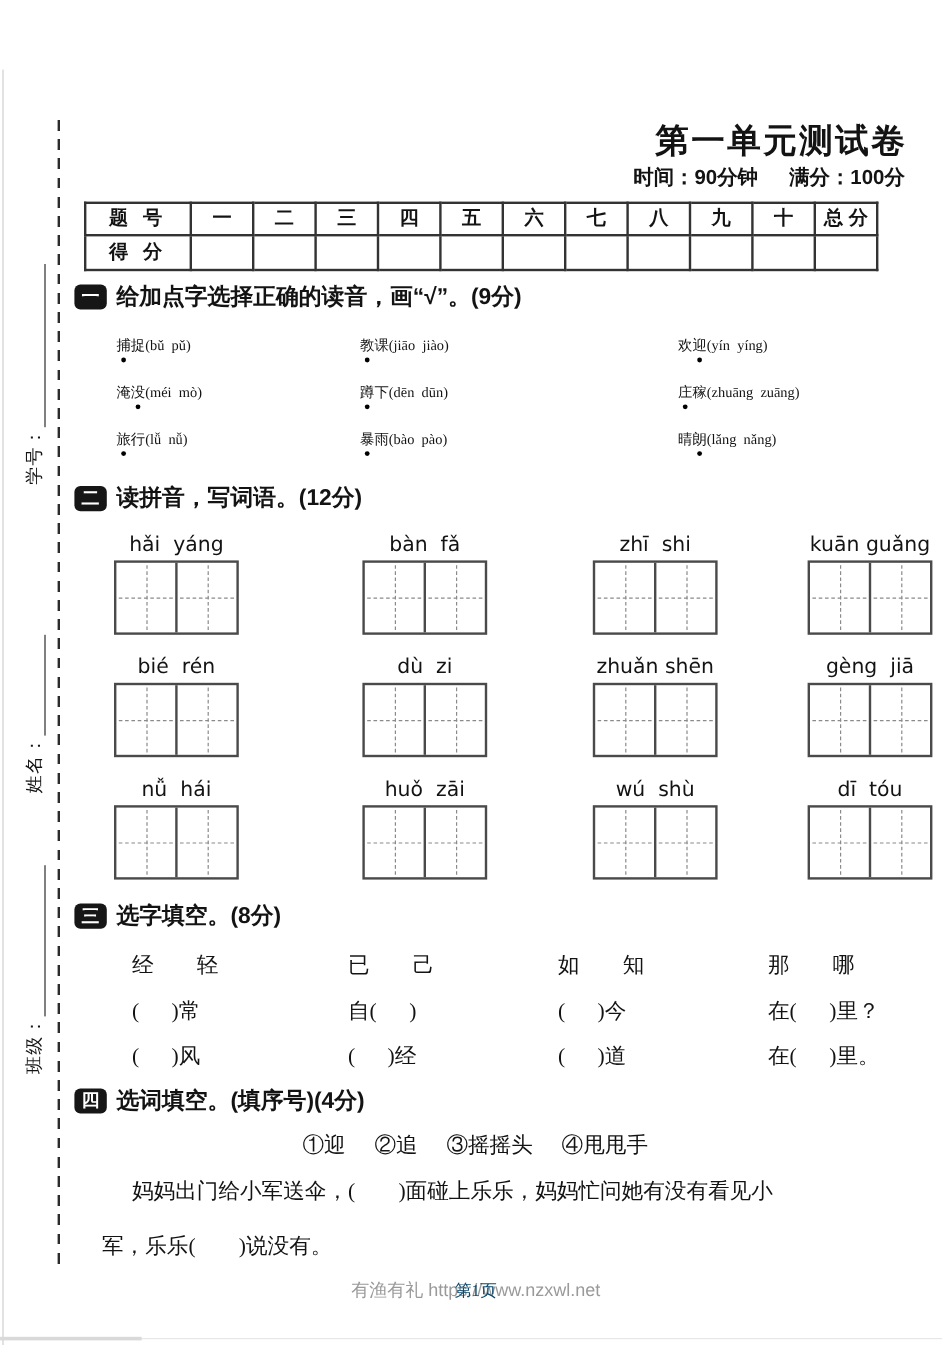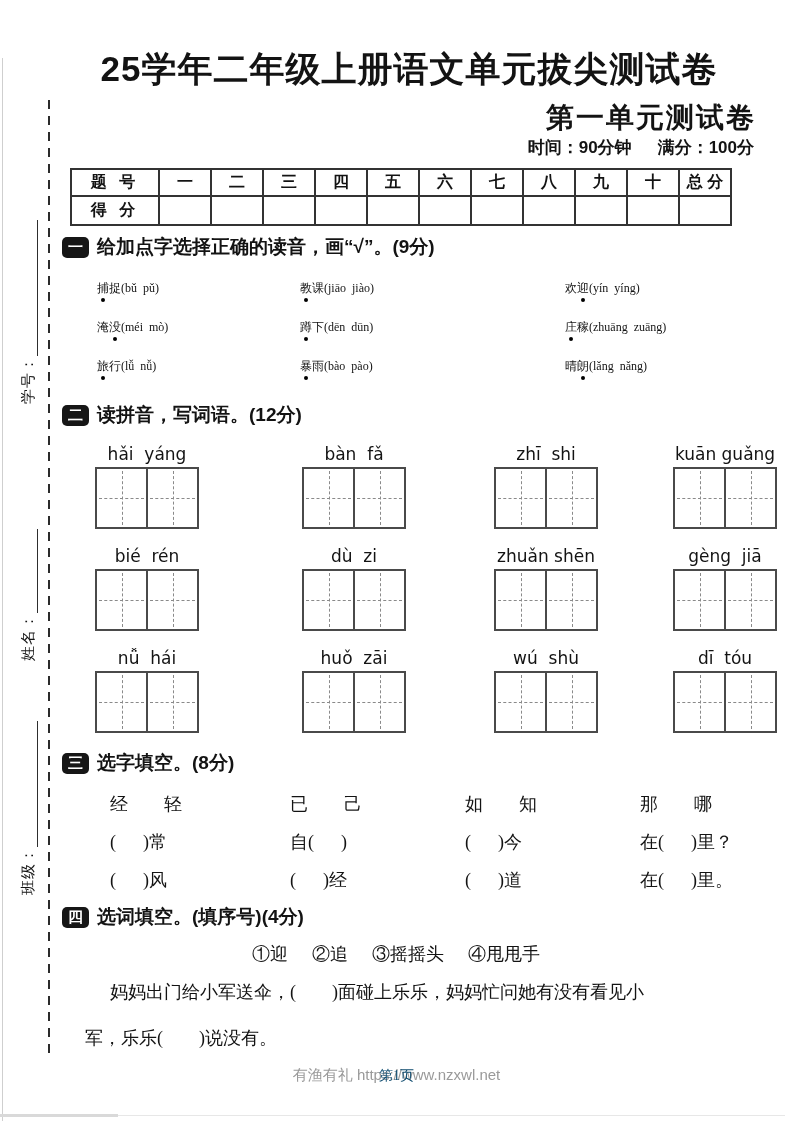--- a/index.html
+++ b/index.html
@@ -98,21 +98,20 @@
 <div class="side-entry e-banji">
   <span class="lbl">班级：</span>
     <span class="side-line line-c"></span>
 </div>
 <div class="binding-line"></div>
 <div class="bottom-edge"></div>
 <div class="bottom-edge-left"></div>
 
 <div class="main">
 
-  <h1 class="title">25学年二年级上册语文单元拔尖测试卷</h1>
   <h2 class="subtitle">第一单元测试卷</h2>
   <div class="meta">
     <span class="m1">时间：90分钟</span><span class="m2">满分：100分</span>
   </div>
 
   <table class="score">
     <tbody>
         <tr>
       <td class="lab">题 号</td>
       <td>一</td>

